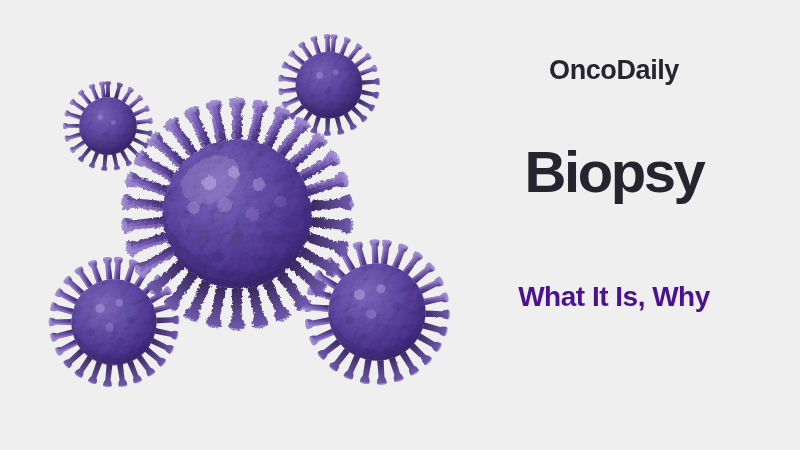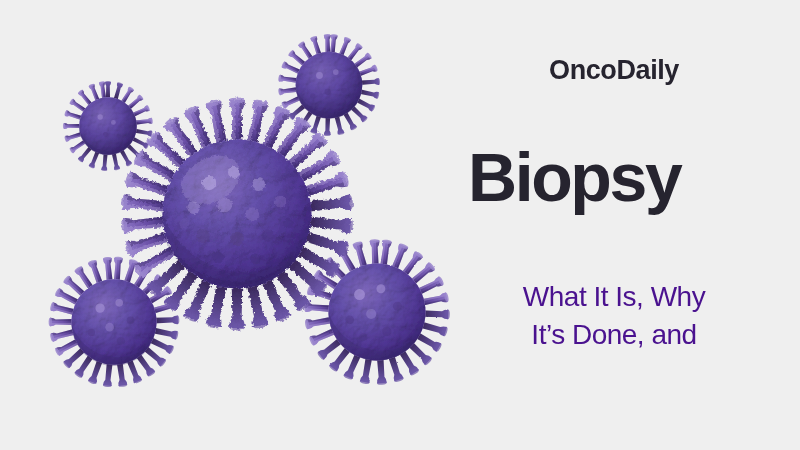--- a/index.html
+++ b/index.html
@@ -59,38 +59,38 @@
     color: #26242f;
     line-height: 1;
     white-space: nowrap;
   }
 
   .headline {
     position: absolute;
     top: 143px;
     left: 0;
     width: 292px;
-    text-align: left;
-    font-size: 68px;
+    text-align: center;
+    font-size: 58px;
     font-weight: bold;
     letter-spacing: -2.4px;
     color: #26242f;
     line-height: 1;
     white-space: nowrap;
   }
 
   .subtitle {
     position: absolute;
     top: 278px;
     left: 0;
     width: 292px;
     text-align: center;
     color: #4a128f;
     font-size: 28px;
-    font-weight: normal;
+    font-weight: bold;
     line-height: 38px;
     letter-spacing: -0.5px;
   }
   .subtitle .sub-line {
     display: block;
     white-space: nowrap;
   }
 </style>
 </head>
 <body>
@@ -360,17 +360,16 @@
   </div>
 
   <div class="text-col">
 
     <div class="brand-logo">OncoDaily</div>
 
     <div class="headline">Biopsy</div>
 
     <div class="subtitle">
       <span class="sub-line">What It Is, Why</span>
-      <span class="sub-line">It’s Done, and</span>
     </div>
 
   </div>
 </div>
 
 </body></html>

